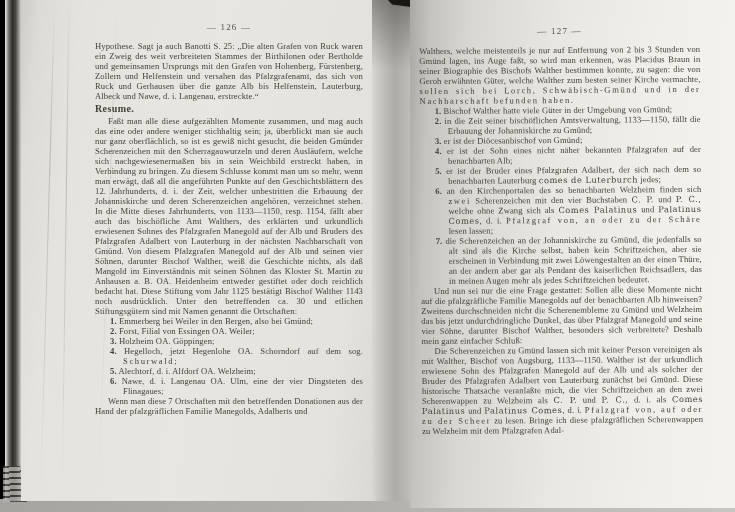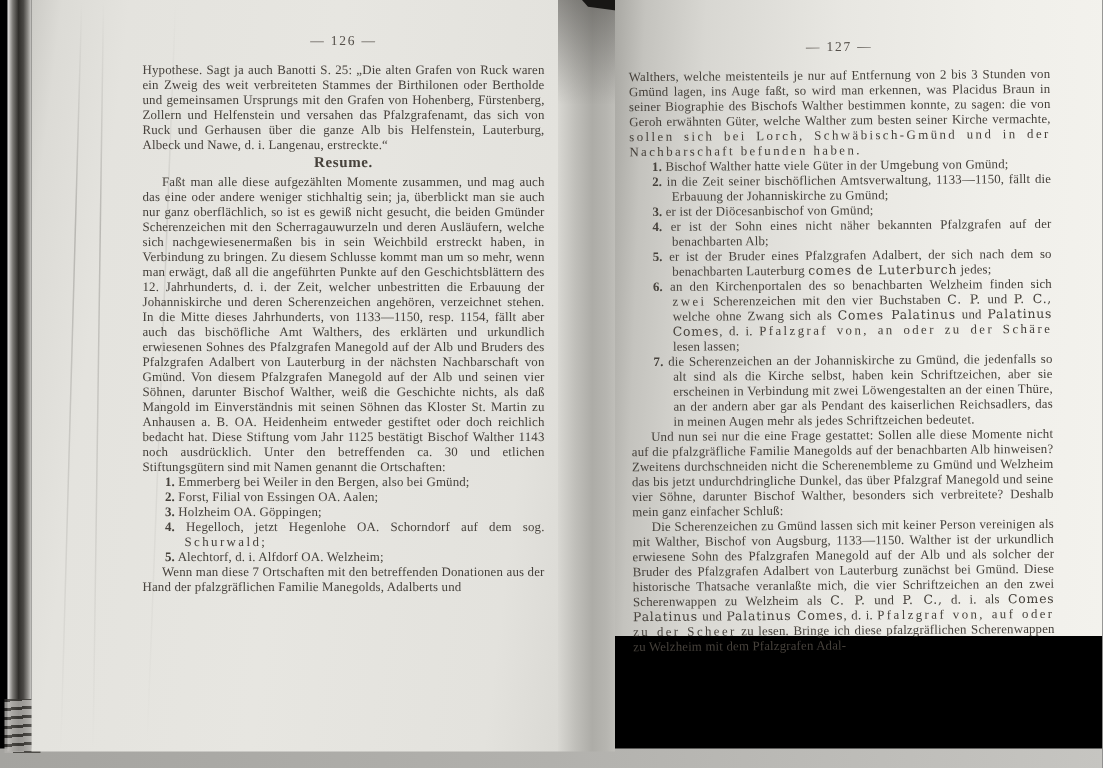--- a/index.html
+++ b/index.html
@@ -22,29 +22,29 @@
   .c2{left:44px;transform:rotate(.8deg);}
   .c3{left:86px;transform:rotate(2.2deg);opacity:.5;}
   
   .gutter{position:absolute;left:372px;top:0;width:38px;height:501px;
         background:linear-gradient(90deg,#d8d7d2 0%,#c0bfba 30%,#adaca7 60%,#b6b5b0 85%,#bfbeb9 100%);}
   .gutter::before{content:"";position:absolute;left:0;top:0;width:100%;height:70px;
         background:linear-gradient(180deg,rgba(40,38,35,.42) 0%,rgba(40,38,35,0) 100%);}
   .spine-gap{position:absolute;left:388px;top:0;width:50px;height:10px;background:#181715;
         clip-path:polygon(0 0,100% 0,90% 100%,8% 45%);}
   
-  .page-right{position:absolute;left:410px;top:0;width:325px;height:424px;
+  .page-right{position:absolute;left:410px;top:0;width:325px;height:508px;
         background:linear-gradient(92deg,#a9a8a3 0%,#c4c3be 6%,#d8d7d2 18%,#e8e7e2 45%,#f0efea 75%,#f3f2ed 100%);}
   
   .text-col{position:absolute;text-align:justify;font-size:8.6px;line-height:10px;letter-spacing:.1px;}
   .text-left-col{left:74px;top:22px;width:268px;}
   .text-right-col{left:9px;top:26px;width:281px;transform:rotate(-.45deg);transform-origin:center top;}
   .pagenum{text-align:center;font-size:9px;letter-spacing:1.2px;color:#534e48;margin:0 0 9px 0;}
   p{margin:0;}
-  .heading{text-align:center;font-weight:700;font-size:10px;letter-spacing:.4px;margin:3px 0 2px 0;}
+  .heading{text-align:left;font-weight:700;font-size:10px;letter-spacing:.4px;margin:3px 0 2px 0;}
   .indent{text-indent:13px;}
   .list{margin:0 0 0 15px;}
   .li{padding-left:13px;text-indent:-13px;}
   .num{font-weight:700;}
   .sperr{letter-spacing:1.6px;}
   .lat{font-family:"DejaVu Serif", serif;letter-spacing:.5px;font-size:8.3px;}
 </style>
 </head>
 <body>
 
@@ -57,24 +57,25 @@
     <div class="crease c1"></div>
     <div class="crease c2"></div>
     <div class="crease c3"></div>
     <div class="text-col text-left-col">
       <div class="pagenum">—  126  —</div>
       <p class="para">Hypothese. Sagt ja auch Banotti S. 25: „Die alten Grafen von Ruck waren ein Zweig des weit verbreiteten Stammes der Birthilonen oder Bertholde und gemeinsamen Ursprungs mit den Grafen von Hohenberg, Fürstenberg, Zollern und Helfenstein und versahen das Pfalzgrafenamt, das sich von Ruck und Gerhausen über die ganze Alb bis Helfenstein, Lauterburg, Albeck und Nawe, d. i. Langenau, erstreckte.“</p>
       <div class="heading">Resume.</div>
       <p class="para indent">Faßt man alle diese aufgezählten Momente zusammen, und mag auch das eine oder andere weniger stichhaltig sein; ja, überblickt man sie auch nur ganz oberflächlich, so ist es gewiß nicht gesucht, die beiden Gmünder Scherenzeichen mit den Scherragauwurzeln und deren Ausläufern, welche sich nachgewiesenermaßen bis in sein Weichbild erstreckt haben, in Verbindung zu bringen. Zu diesem Schlusse kommt man um so mehr, wenn man erwägt, daß all die angeführten Punkte auf den Geschichtsblättern des 12. Jahrhunderts, d. i. der Zeit, welcher unbestritten die Erbauung der Johanniskirche und deren Scherenzeichen angehören, verzeichnet stehen. In die Mitte dieses Jahrhunderts, von 1133—1150, resp. 1154, fällt aber auch das bischöfliche Amt Walthers, des erklärten und urkundlich erwiesenen Sohnes des Pfalzgrafen Manegold auf der Alb und Bruders des Pfalzgrafen Adalbert von Lauterburg in der nächsten Nachbarschaft von Gmünd. Von diesem Pfalzgrafen Manegold auf der Alb und seinen vier Söhnen, darunter Bischof Walther, weiß die Geschichte nichts, als daß Mangold im Einverständnis mit seinen Söhnen das Kloster St. Martin zu Anhausen a. B. OA. Heidenheim entweder gestiftet oder doch reichlich bedacht hat. Diese Stiftung vom Jahr 1125 bestätigt Bischof Walther 1143 noch ausdrücklich. Unter den betreffenden ca. 30 und etlichen Stiftungsgütern sind mit Namen genannt die Ortschaften:</p>
       <div class="list">
         <div class="li"><span class="num">1.</span> <span>Emmerberg bei Weiler in den Bergen, also bei Gmünd;</span></div>
-        <div class="li"><span class="num">2.</span> <span>Forst, Filial von Essingen OA. Aalen;</span></div>
+        <div class="li"><span class="num">2.</span> <span>Forst, Filial von Essingen OA. Weiler;</span></div>
         <div class="li"><span class="num">3.</span> <span>Holzheim OA. Göppingen;</span></div>
         <div class="li"><span class="num">4.</span> <span>Hegelloch, jetzt Hegenlohe OA. Schorndorf auf dem sog. </span><span class="sperr">Schurwald</span><span>;</span></div>
         <div class="li"><span class="num">5.</span> <span>Alechtorf, d. i. Alfdorf OA. Welzheim;</span></div>
+        <div class="li"><span class="num">6.</span> <span>Nawe, d. i. Langenau OA. Ulm, eine der vier Dingsteten des Flinagaues;</span></div>
       </div>
       <p class="para indent">Wenn man diese 7 Ortschaften mit den betreffenden Donationen aus der Hand der pfalzgräflichen Familie Manegolds, Adalberts und</p>
     </div>
   </div>
 
   <div class="gutter"></div>
   <div class="spine-gap"></div>
 
   <div class="page-right">
     <div class="text-col text-right-col">

